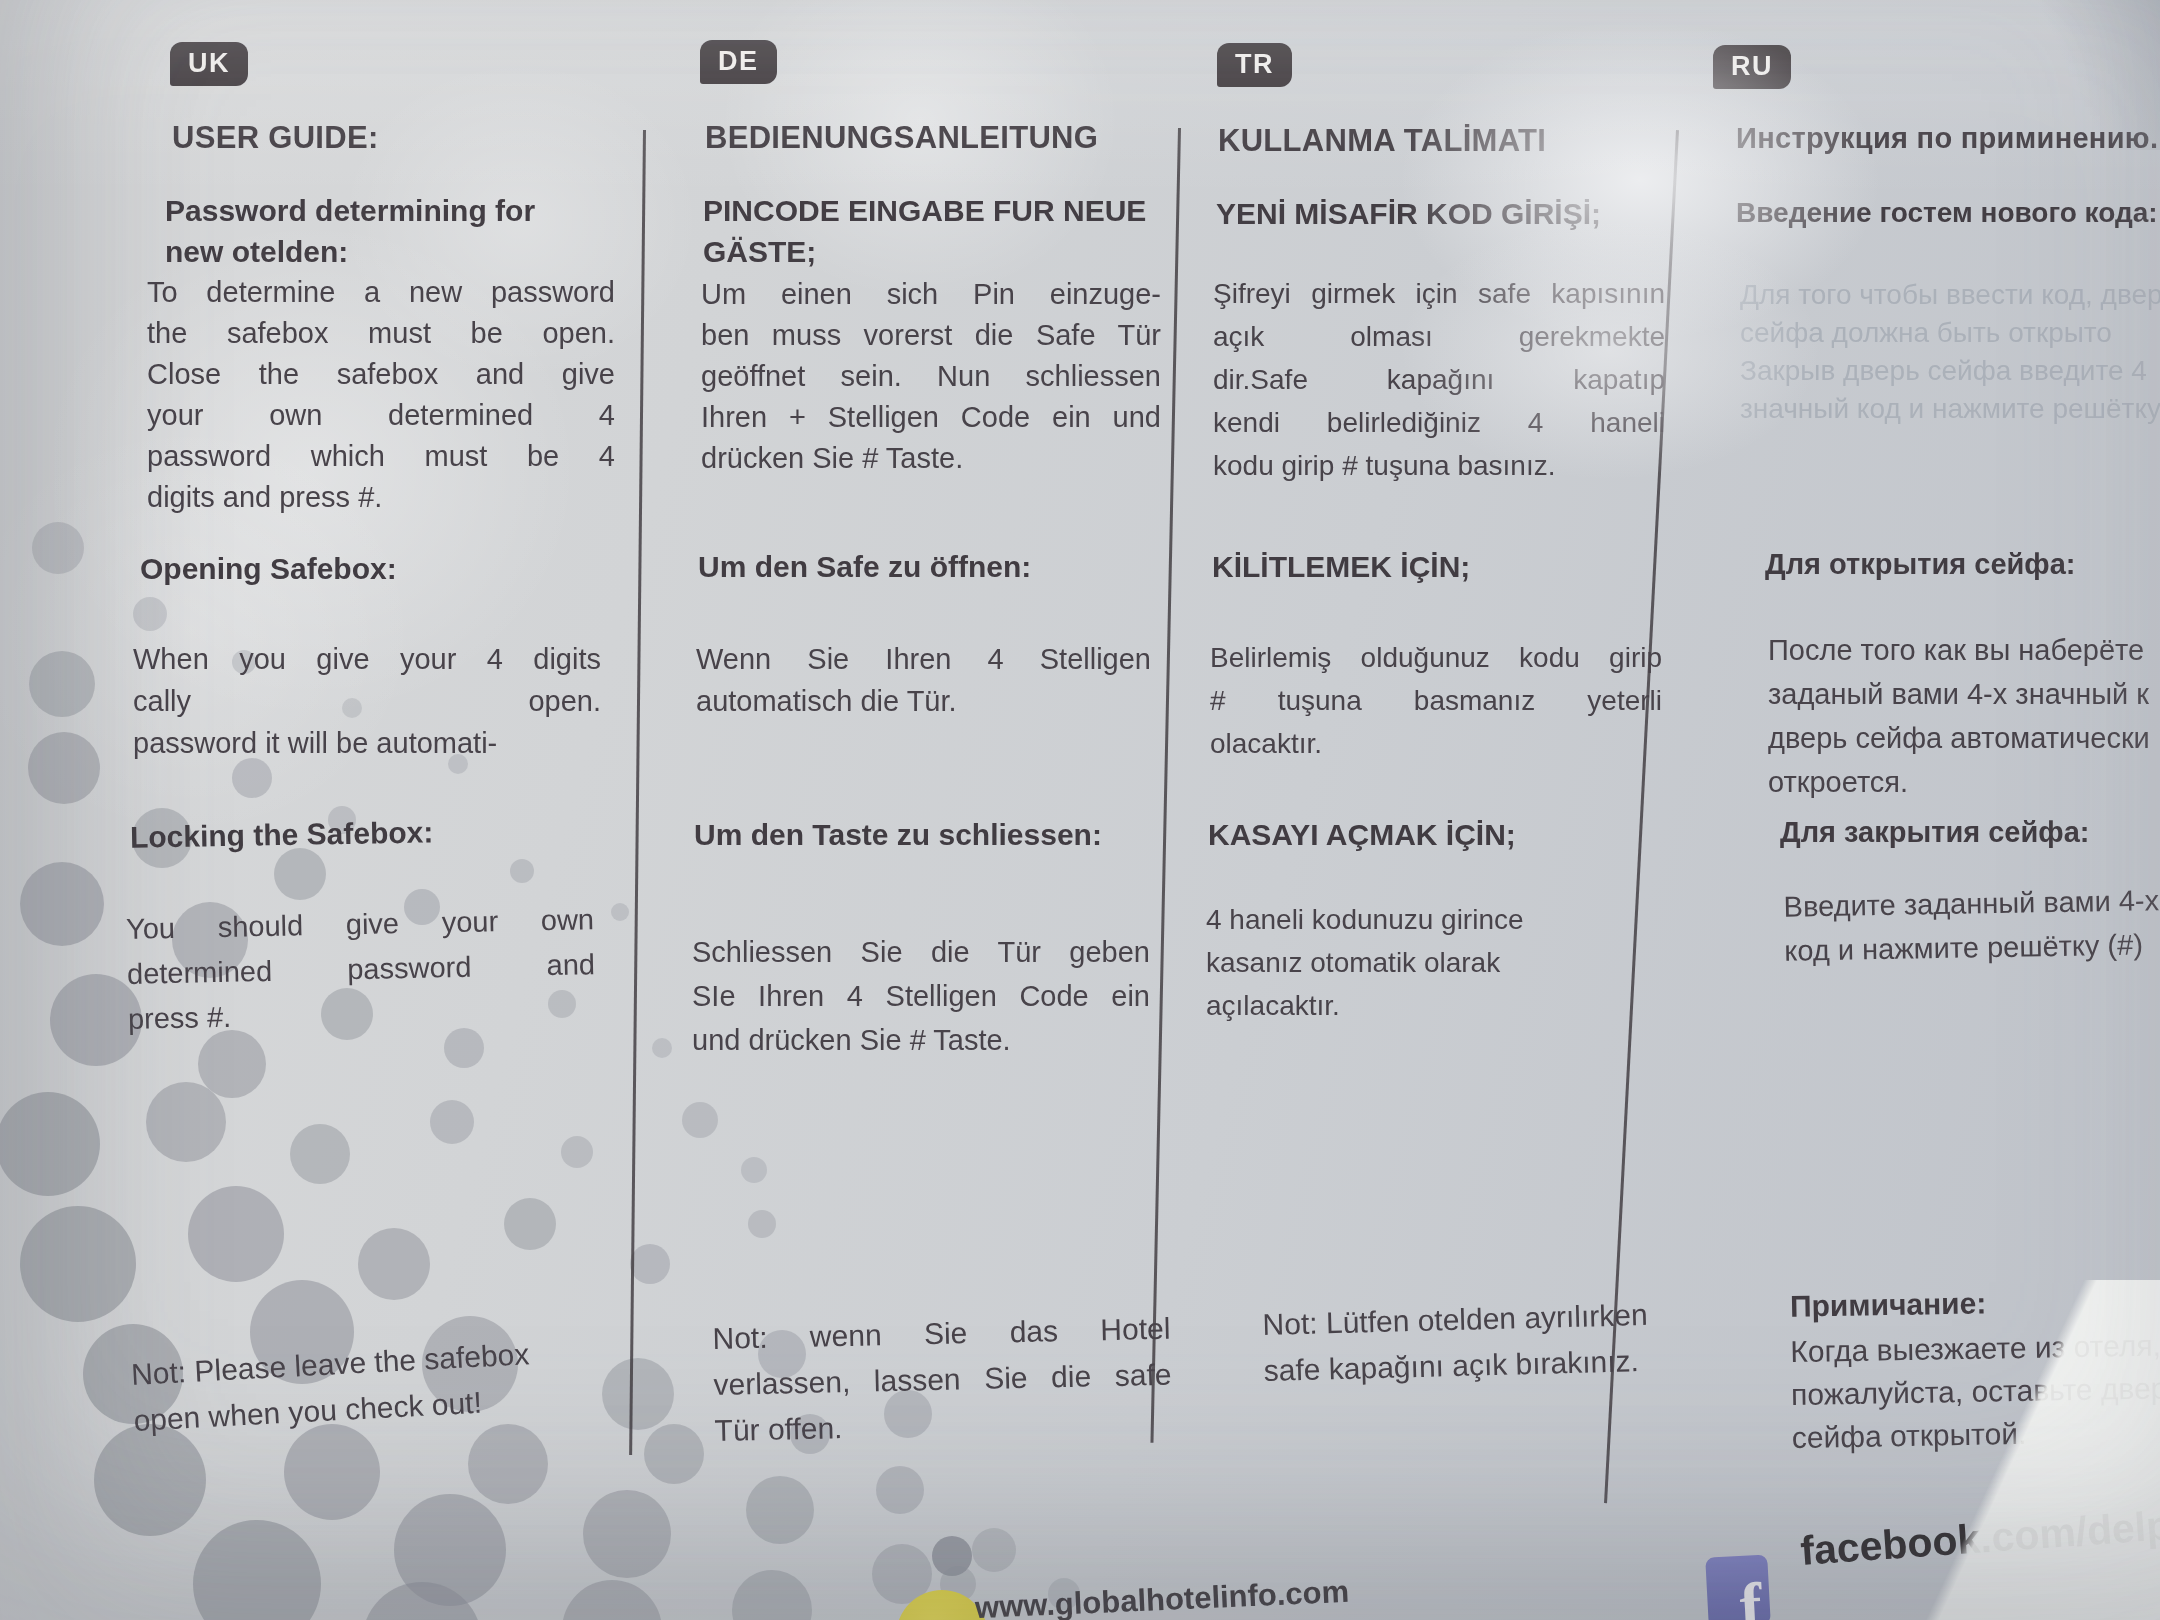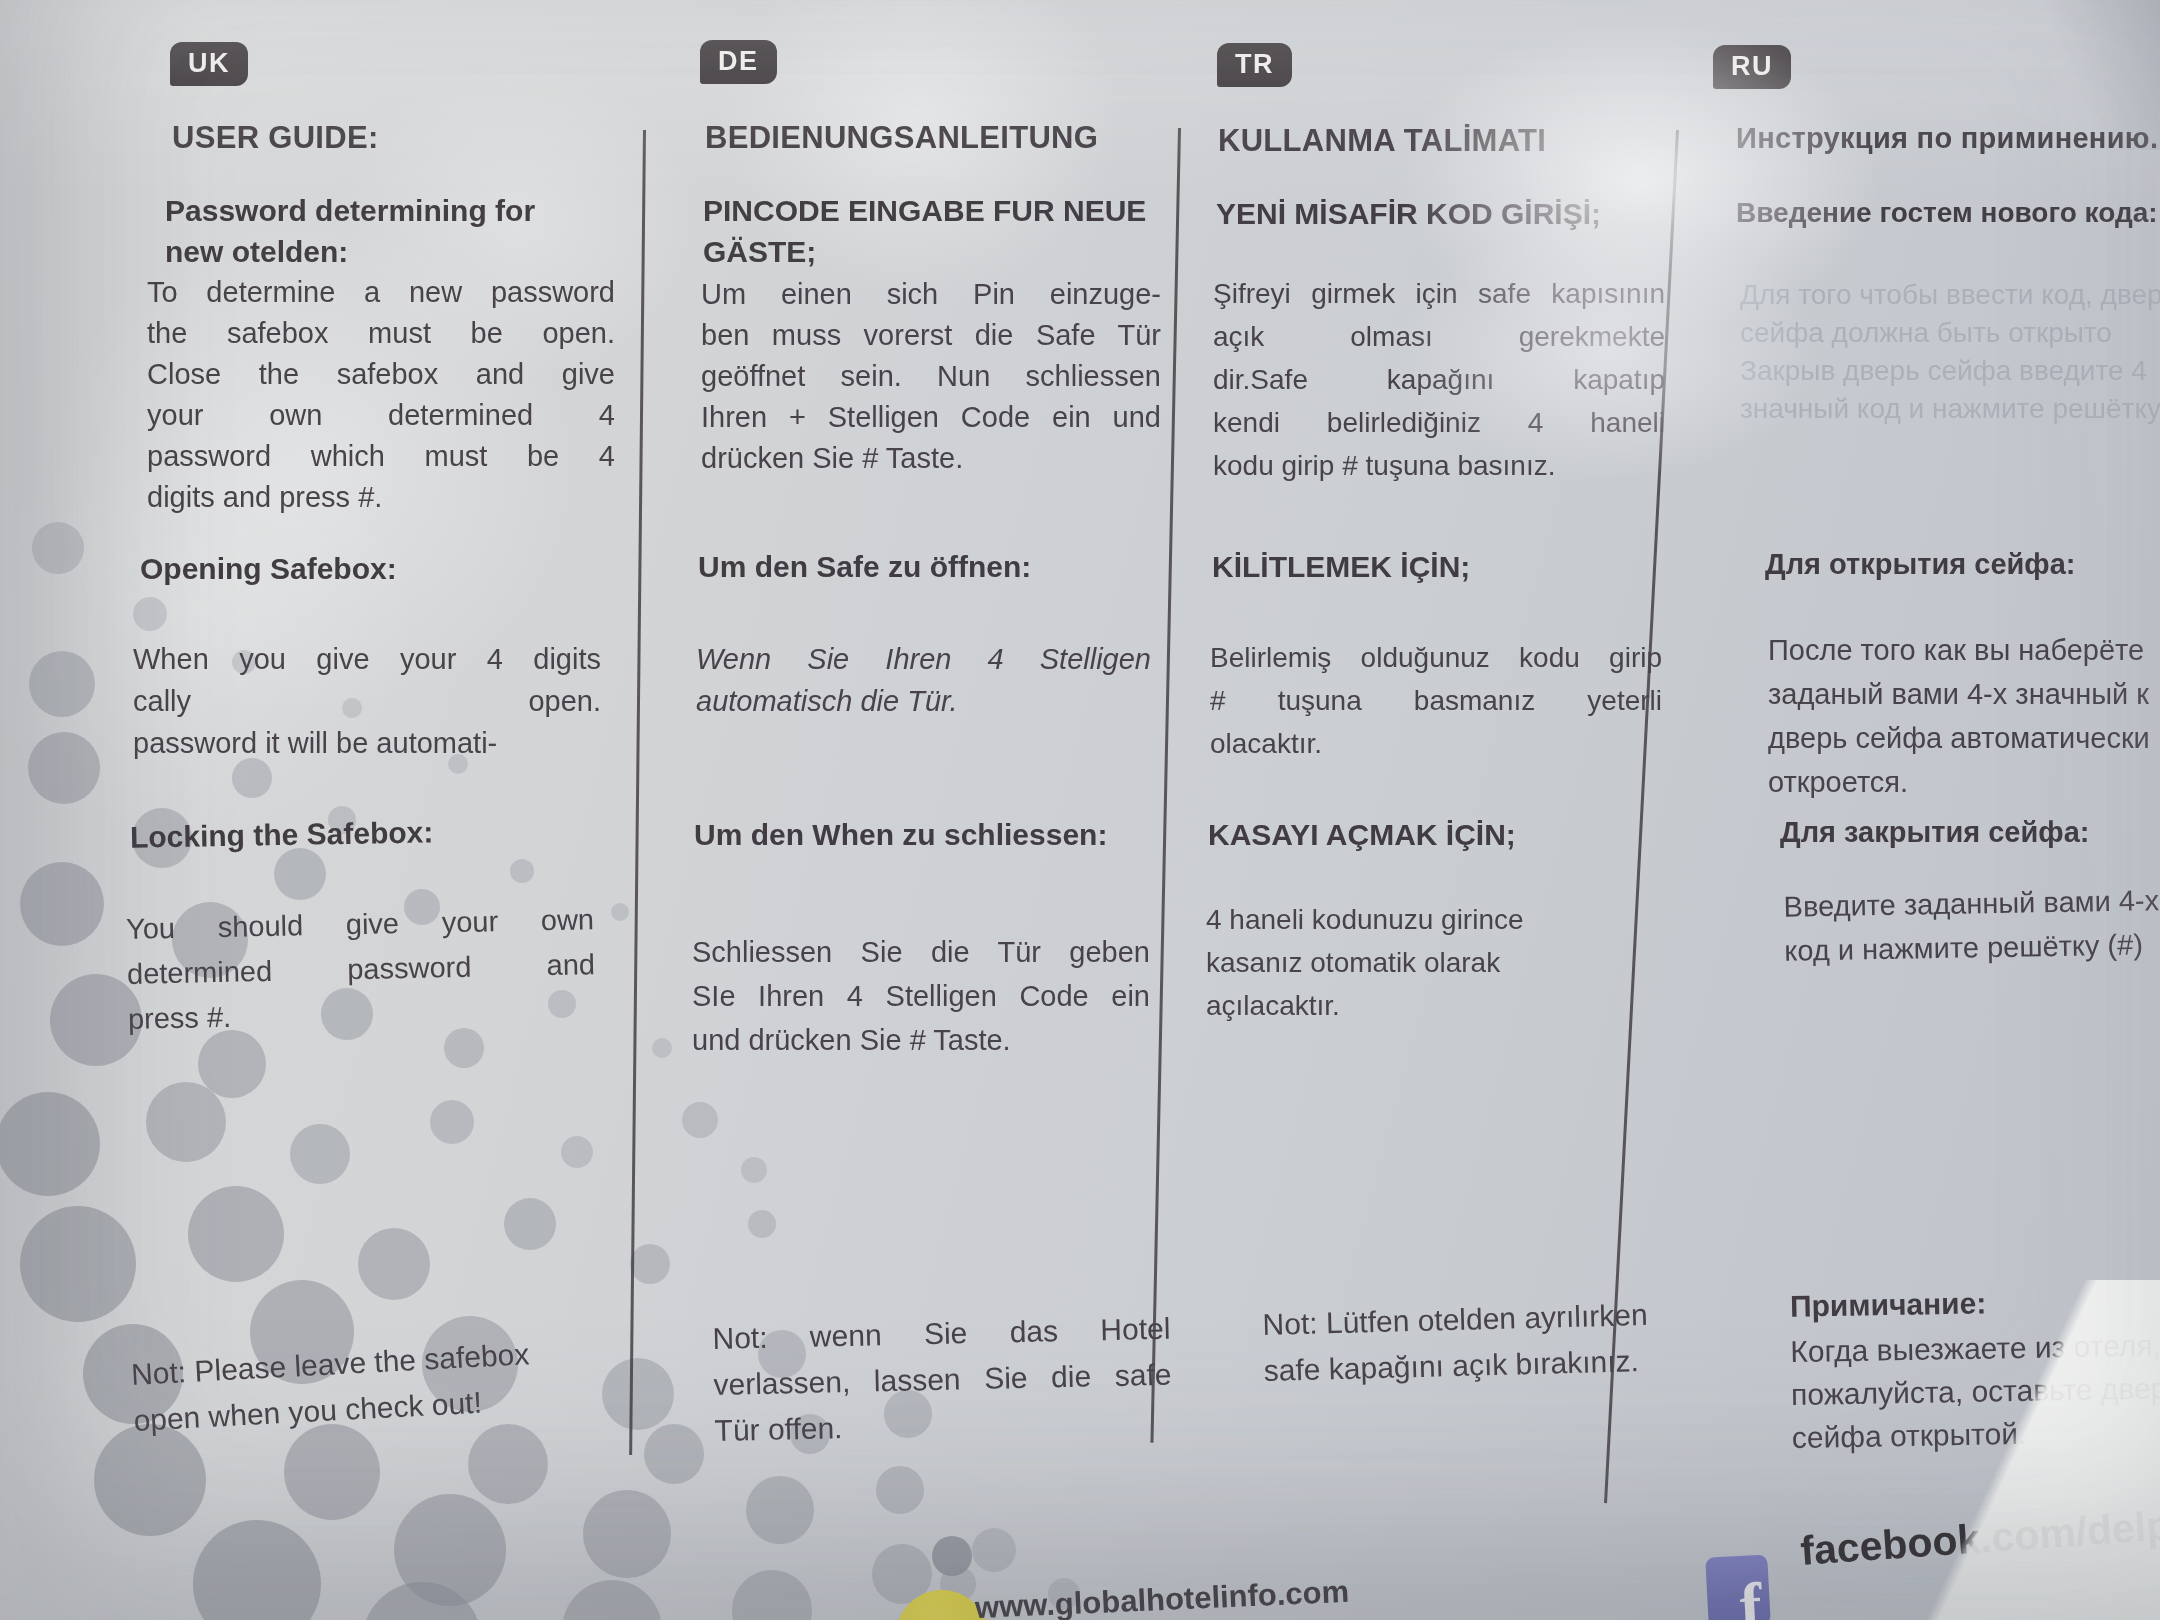--- a/index.html
+++ b/index.html
@@ -166,25 +166,25 @@
       <div class="tline">GÄSTE;</div>
     </div>
   <div class="col-el body jst" style="left:701px;top:274px;width:460px;">
       <div class="tline">Um einen sich Pin einzuge-</div>
       <div class="tline">ben muss vorerst die Safe Tür</div>
       <div class="tline">geöffnet sein. Nun schliessen</div>
       <div class="tline">Ihren + Stelligen Code ein und</div>
       <div class="tline">drücken Sie # Taste.</div>
     </div>
   <div class="col-el h3" style="left:698px;top:550px;">Um den Safe zu öffnen:</div>
-  <div class="col-el body jst" style="left:696px;top:638px;width:455px;line-height:42px;font-style:italic;">
+  <div class="col-el body jst" style="left:696px;top:638px;width:455px;line-height:42px;">
       <div class="tline">Wenn Sie Ihren 4 Stelligen</div>
       <div class="tline">automatisch die Tür.</div>
     </div>
-  <div class="col-el h3" style="left:694px;top:818px;">Um den When zu schliessen:</div>
+  <div class="col-el h3" style="left:694px;top:818px;">Um den Taste zu schliessen:</div>
   <div class="col-el body jst" style="left:692px;top:902px;width:458px;line-height:44px;margin-top:28px;">
       <div class="tline">Schliessen Sie die Tür geben</div>
       <div class="tline">SIe Ihren 4 Stelligen Code ein</div>
       <div class="tline">und drücken Sie # Taste.</div>
     </div>
   <div class="col-el note jst" style="left:712px;top:1316px;width:458px;transform:rotate(-1.3deg);transform-origin:left top;">
       <div class="tline">Not: wenn Sie das Hotel</div>
       <div class="tline">verlassen, lassen Sie die safe</div>
       <div class="tline">Tür offen.</div>
     </div>

